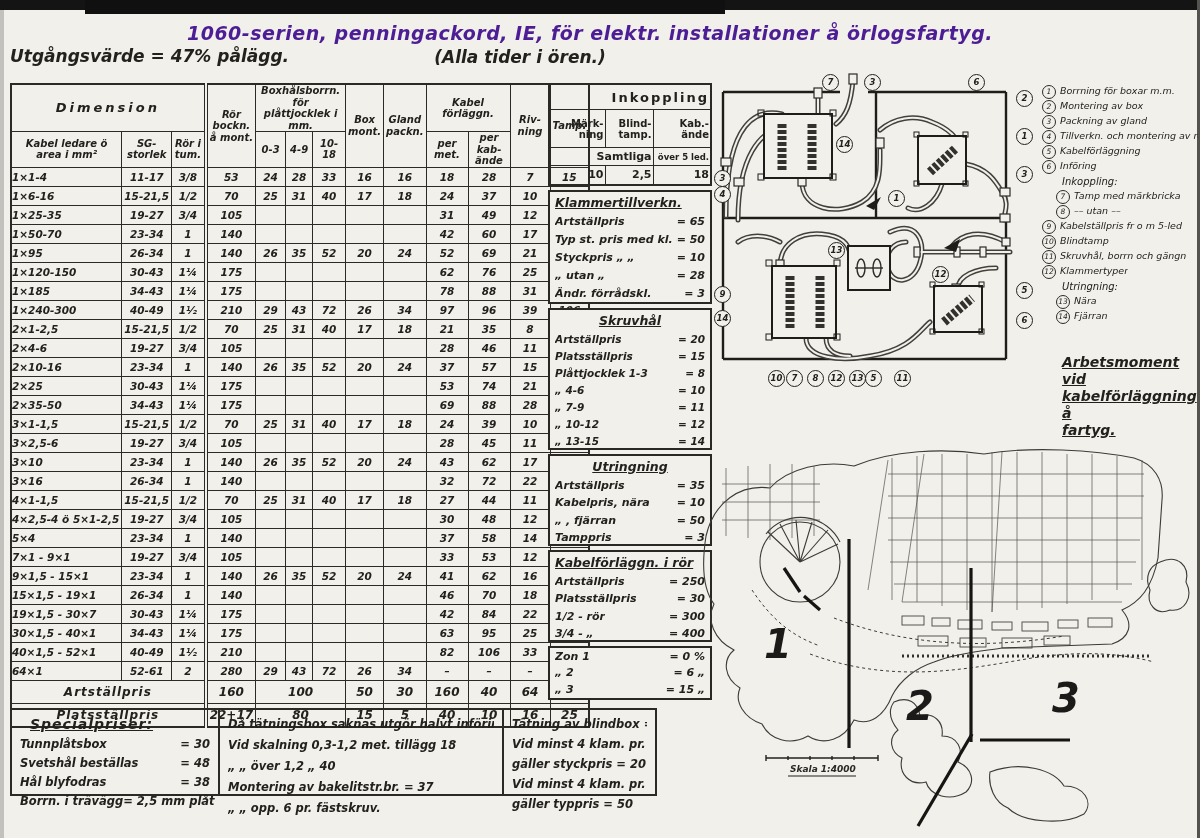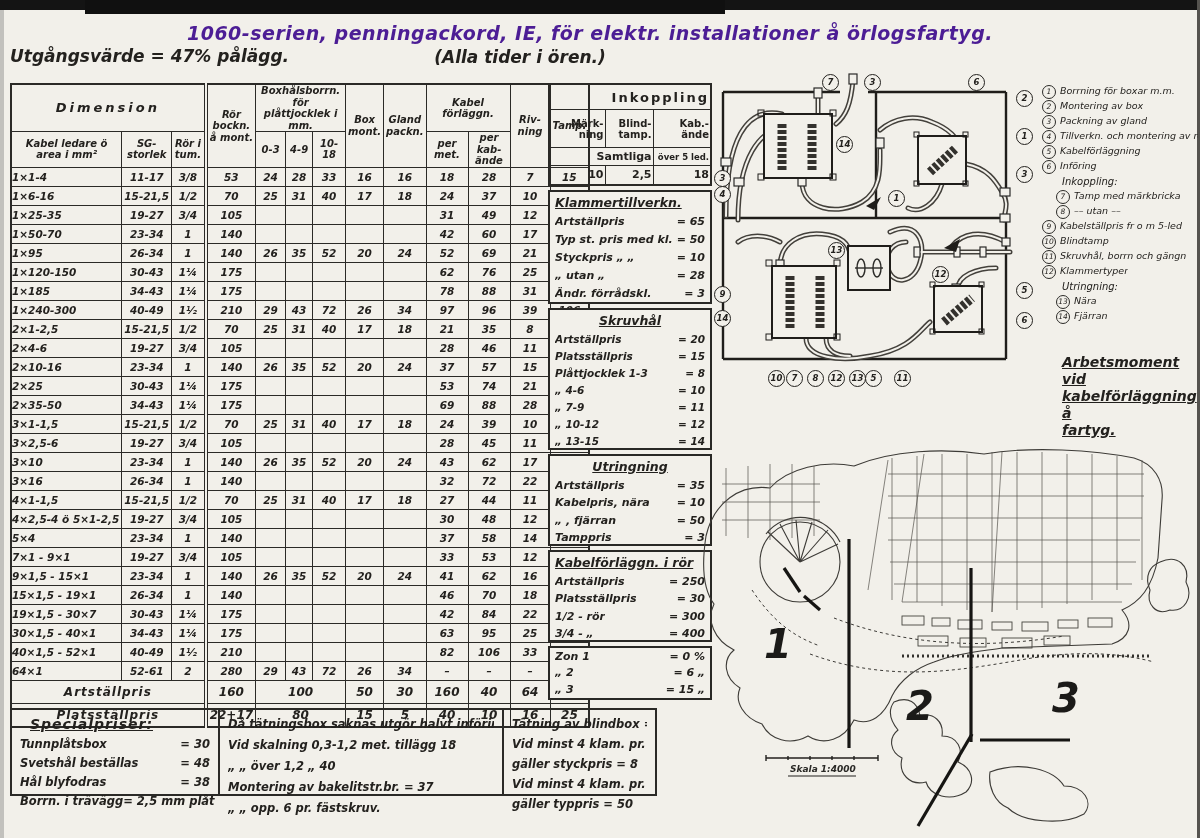--- a/index.html
+++ b/index.html
@@ -740,21 +740,21 @@
     <div id="bcol2" class="bcol">
         <div class="nline">Då tätningsbox saknas utgör halvt införingspris.</div>
         <div class="nline">Vid skalning 0,3-1,2 met. tillägg 18</div>
         <div class="nline">„        „       över 1,2     „        40</div>
         <div class="nline">Montering av bakelitstr.br.  =  37</div>
         <div class="nline">„           „   opp.  6 pr. fästskruv.</div>
       </div>
     <div id="bcol3" class="bcol">
         <div class="nline">Tätning av blindbox = 10</div>
         <div class="nline">Vid minst 4 klam. pr. typ</div>
-        <div class="nline">gäller styckpris = 8</div>
+        <div class="nline">gäller styckpris = 20</div>
         <div class="nline">Vid minst 4 klam. pr. typ</div>
         <div class="nline">gäller typpris = 50</div>
       </div>
   </div>
 
   <div id="diagram">
     <svg width="318" height="330" viewBox="0 0 318 330">
 
       <g stroke="#1f1d1a" stroke-width="2.4" fill="none">
         <path d="M5 22 H122 M150 22 H288 M288 22 V148 M5 22 V289 M5 148 H288 M158 22 V148 M288 148 V289 M5 289 H288"></path>

